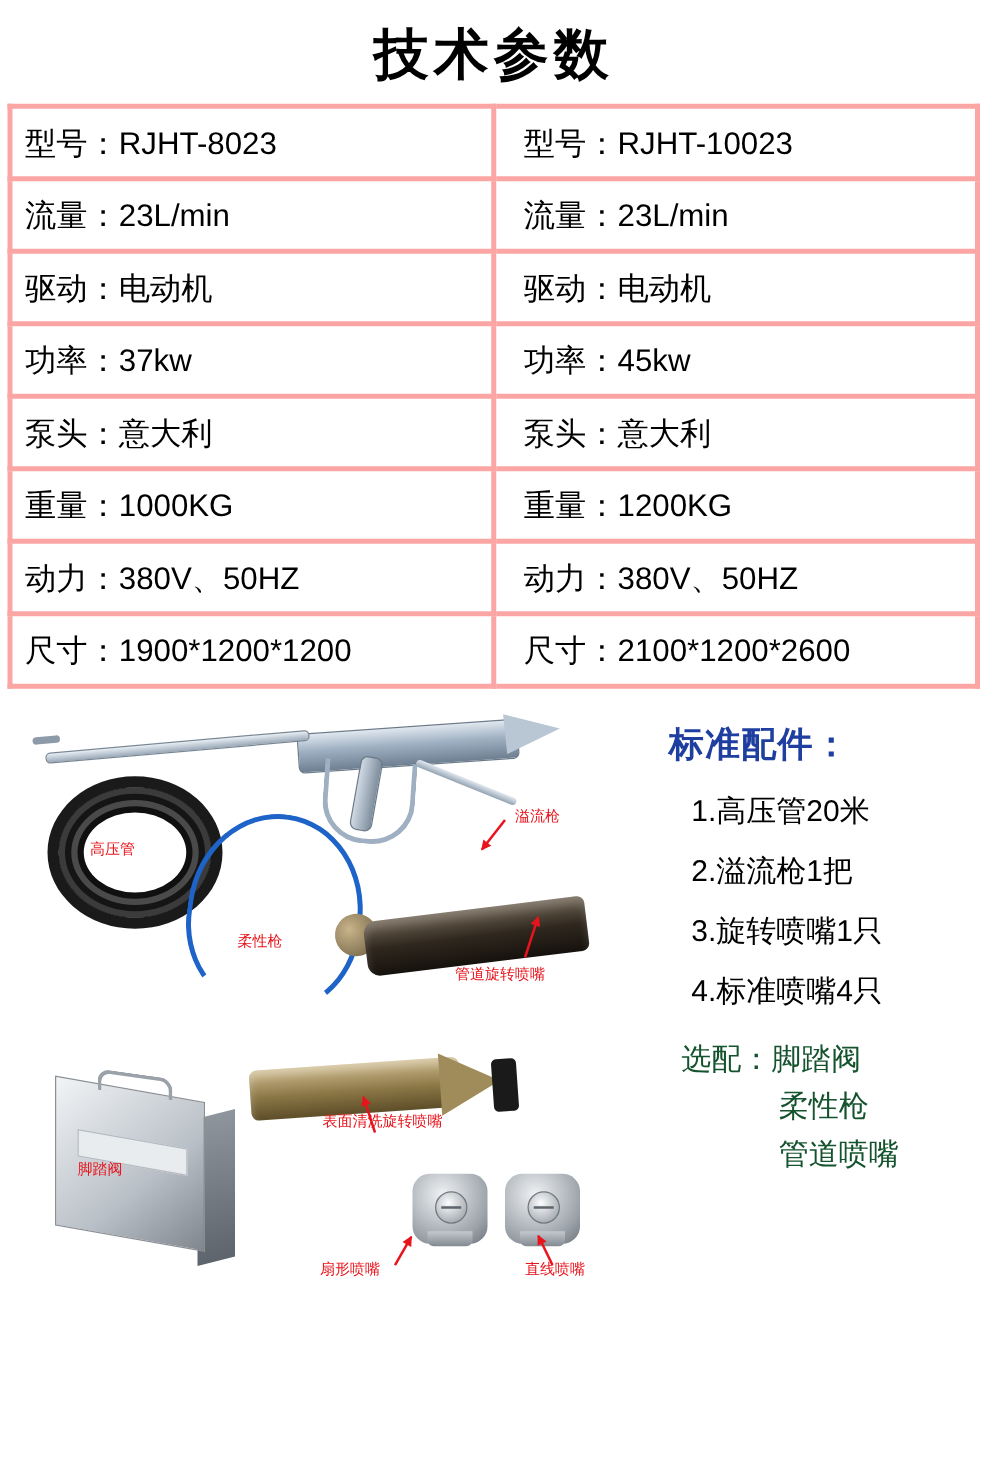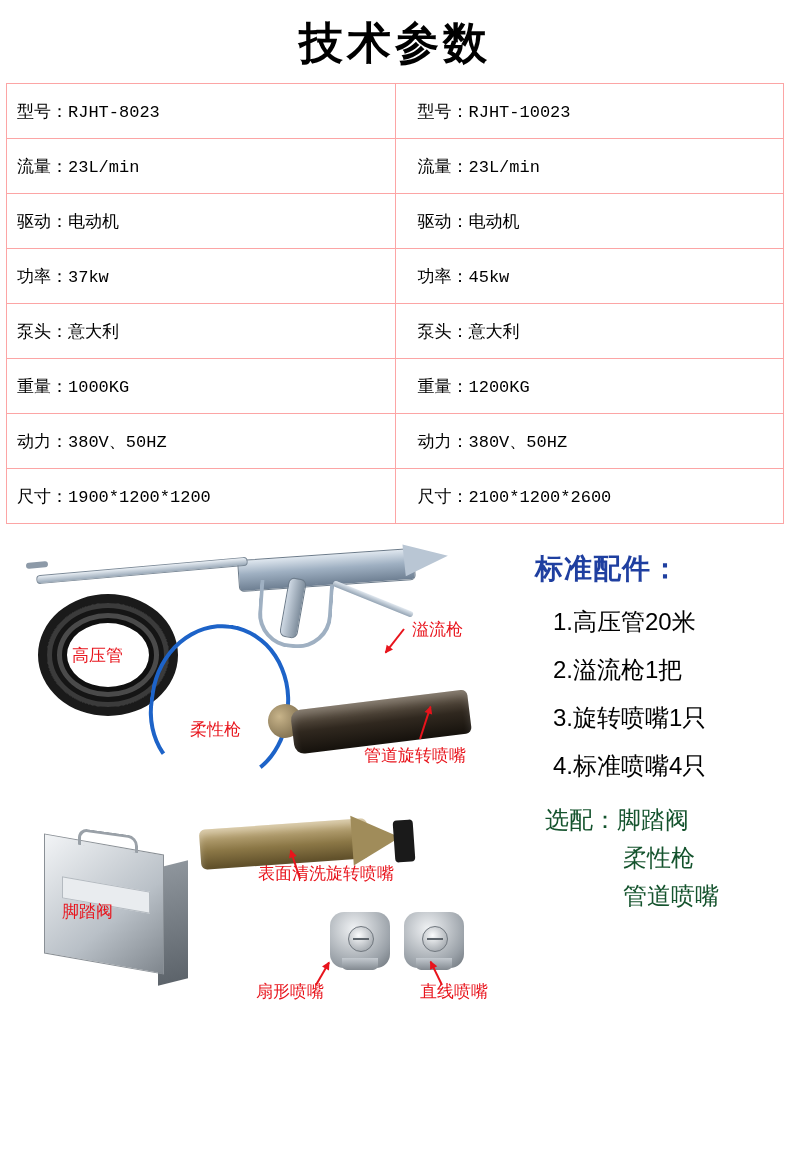--- a/index.html
+++ b/index.html
@@ -34,27 +34,26 @@
   }
 
   
   .spec-table {
     width: 778px;
     margin: 0 auto;
     border-collapse: collapse;
     table-layout: fixed;
   }
   .spec-table td {
-    border: 1px solid #fca5a5;
+    border: 4px solid #fca5a5;
     height: 52px;
-    font-size: 17px;
+    font-size: 25px;
     padding-left: 10px;
     vertical-align: middle;
     white-space: nowrap;
-    font-family: Liberation Mono, monospace;
   }
   .spec-table td.right-col {
     padding-left: 22px;
   }
   .cell-label {
     display: inline;
   }
   .cell-value {
     display: inline;
   }
@@ -108,21 +107,21 @@
   .art {
     position: absolute;
     left: 0;
     top: 0;
     width: 508px;
     height: 520px;
   }
   .lbl {
     position: absolute;
     color: #e8141c;
-    font-size: 17px;
+    font-size: 12px;
     white-space: nowrap;
   }
 
   
   .hose {
     position: absolute;
     left: 38px;
     top: 62px;
     width: 122px;
     height: 104px;

